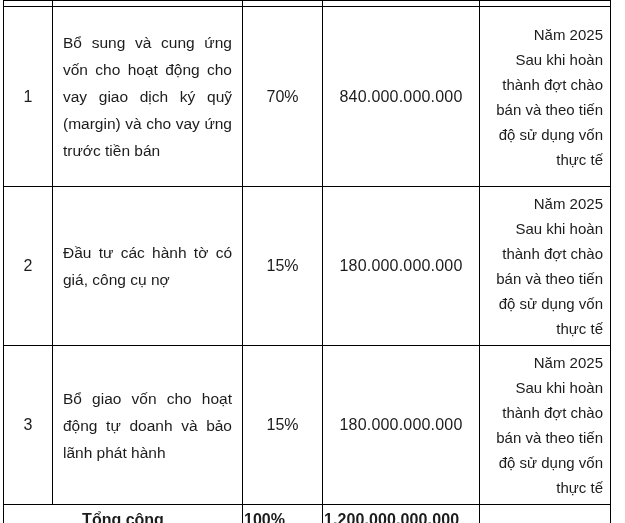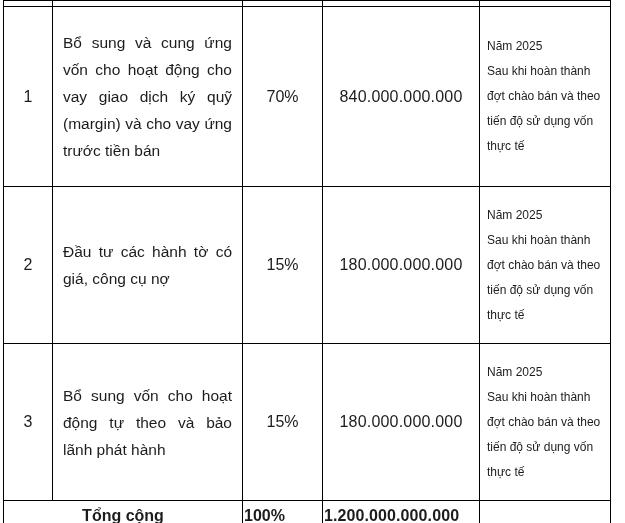--- a/index.html
+++ b/index.html
@@ -53,23 +53,23 @@
     font-size: 16px;
     margin-top: 32px;
   }
   td.amount-cell {
     text-align: center;
     font-size: 16px;
     letter-spacing: 0.2px;
     margin-left: 36px;
   }
   td.timing-cell {
-    text-align: left;
+    text-align: right;
     padding: 4px 7px;
-    font-size: 12px;
+    font-size: 15px;
     line-height: 25px;
   }
   tr.total-row { height: 31px; }
   tr.total-row td {
     font-weight: bold;
     border-bottom: 3px solid #000000;
   }
   td.total-label-cell {
     text-align: center;
     font-size: 16px;
@@ -121,21 +121,21 @@
     <td class="pct-cell">15%</td>
     <td class="amount-cell">180.000.000.000</td>
     <td class="timing-cell">
       <div>Năm 2025</div>
       <div>Sau khi hoàn thành đợt chào bán và theo tiến độ sử dụng vốn thực tế</div>
     </td>
   </tr>
 
   <tr class="data-row">
     <td class="no-cell">3</td>
-    <td class="desc-cell">Bổ sung vốn cho hoạt động tự theo và bảo lãnh phát hành</td>
+    <td class="desc-cell">Bổ giao vốn cho hoạt động tự doanh và bảo lãnh phát hành</td>
     <td class="pct-cell">15%</td>
     <td class="amount-cell">180.000.000.000</td>
     <td class="timing-cell">
       <div>Năm 2025</div>
       <div>Sau khi hoàn thành đợt chào bán và theo tiến độ sử dụng vốn thực tế</div>
     </td>
   </tr>
 
   <tr class="total-row">
     <td class="total-label-cell" colspan="2">Tổng cộng</td>

